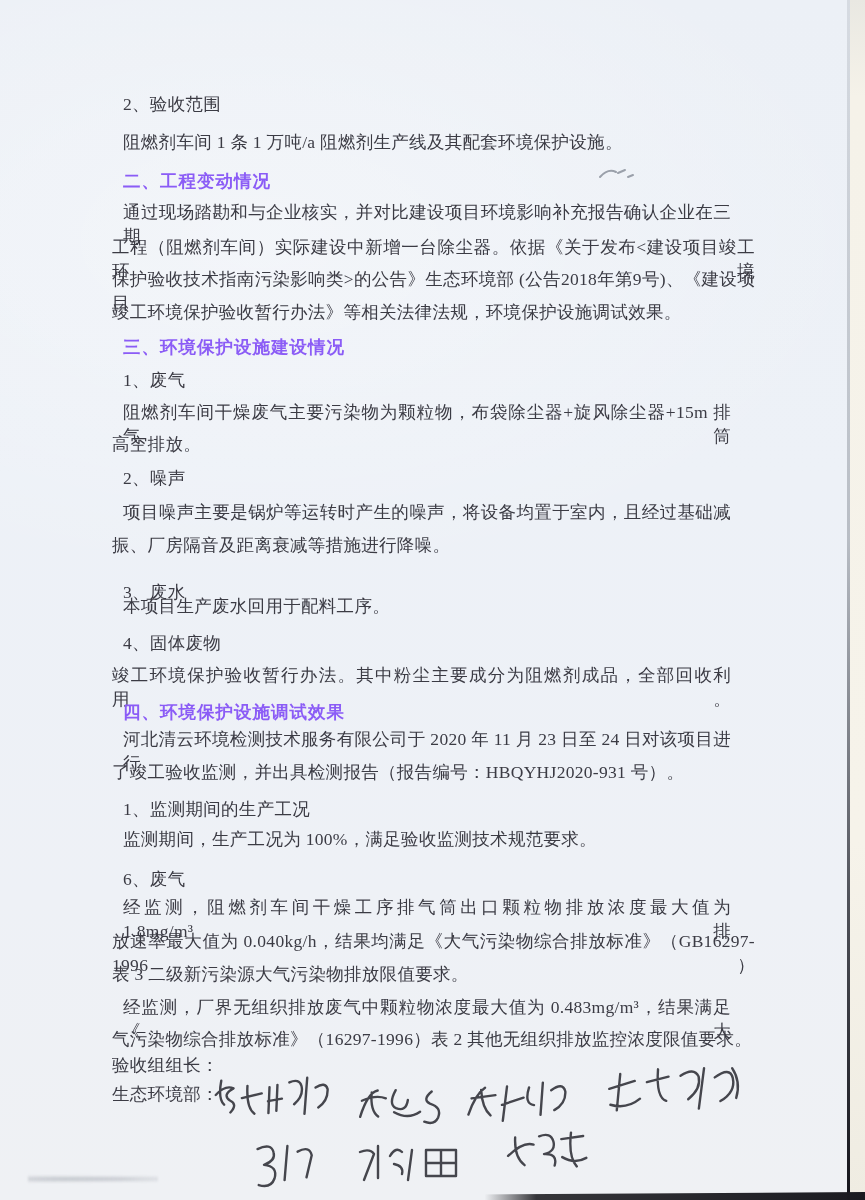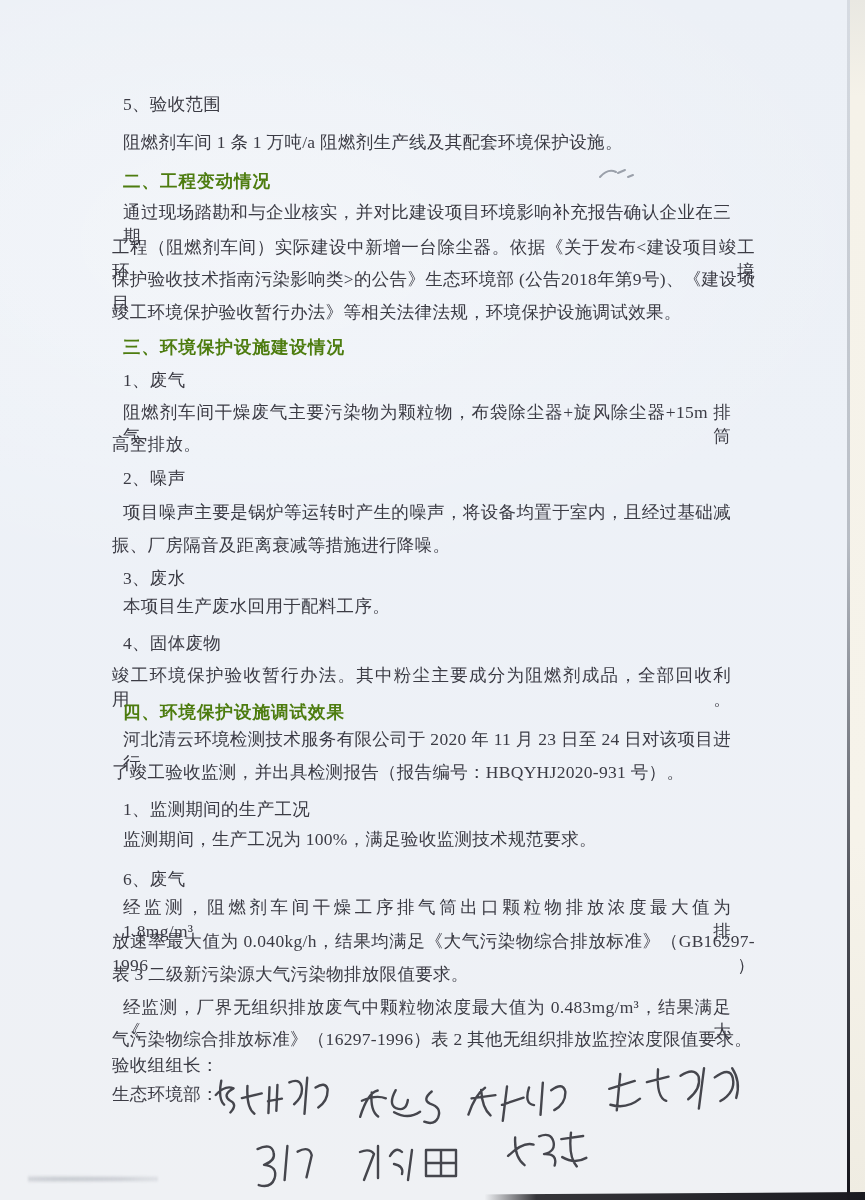--- a/index.html
+++ b/index.html
@@ -43,51 +43,51 @@
     letter-spacing:.3px;
     white-space:nowrap;
   }
   .i { left:123px; }
   .c { left:100px;margin-left:12px; }
   .f { white-space:normal; text-align:justify; text-align-last:justify; }
   .f.c { width:643px; }
   .f.i { width:608px; }
   .h {
     font-family:"Liberation Sans","DejaVu Sans",sans-serif;
-    font-weight:700; color:#4d7c0f; letter-spacing:1px;
+    font-weight:700; color:#8b5cf6; letter-spacing:1px;
   }
   .sig { position:absolute; }
   .sig svg { display:block; overflow:visible; }
   .sig path {
     fill:none; stroke:#2e2e36; stroke-width:2.4;
     stroke-linecap:round; stroke-linejoin:round; opacity:.88;
   }
   .artifact { position:absolute; left:596px; top:163px; }
   .artifact path { fill:none; stroke:#9aa0aa; stroke-width:2; stroke-linecap:round; }
 </style>
 </head>
 <body>
 
 <div class="paper"></div>
 
-<div class="ln i" style="top:92px">5、验收范围</div>
+<div class="ln i" style="top:92px">2、验收范围</div>
 <div class="ln i" style="top:130px">阻燃剂车间 1 条 1 万吨/a 阻燃剂生产线及其配套环境保护设施。</div>
 <div class="ln i h" style="top:169px">二、工程变动情况</div>
 <div class="ln i f" style="top:200px">通过现场踏勘和与企业核实，并对比建设项目环境影响补充报告确认企业在三期</div>
 <div class="ln c f" style="top:235px">工程（阻燃剂车间）实际建设中新增一台除尘器。依据《关于发布&lt;建设项目竣工环境</div>
 <div class="ln c f" style="top:267px">保护验收技术指南污染影响类&gt;的公告》生态环境部 (公告2018年第9号)、《建设项目</div>
 <div class="ln c" style="top:300px">竣工环境保护验收暂行办法》等相关法律法规，环境保护设施调试效果。</div>
 <div class="ln i h" style="top:335px">三、环境保护设施建设情况</div>
 <div class="ln i" style="top:368px">1、废气</div>
 <div class="ln i f" style="top:400px">阻燃剂车间干燥废气主要污染物为颗粒物，布袋除尘器+旋风除尘器+15m 排气筒</div>
 <div class="ln c" style="top:432px">高空排放。</div>
 <div class="ln i" style="top:466px">2、噪声</div>
 <div class="ln i f" style="top:500px">项目噪声主要是锅炉等运转时产生的噪声，将设备均置于室内，且经过基础减</div>
 <div class="ln c" style="top:533px">振、厂房隔音及距离衰减等措施进行降噪。</div>
-<div class="ln i" style="top:566px">3、废水</div>
+<div class="ln i" style="top:580px">3、废水</div>
 <div class="ln i" style="top:594px">本项目生产废水回用于配料工序。</div>
 <div class="ln i" style="top:631px">4、固体废物</div>
 <div class="ln i f" style="top:663px; left:112px; width:619px">竣工环境保护验收暂行办法。其中粉尘主要成分为阻燃剂成品，全部回收利用。</div>
 <div class="ln i h" style="top:700px">四、环境保护设施调试效果</div>
 <div class="ln i f" style="top:727px">河北清云环境检测技术服务有限公司于 2020 年 11 月 23 日至 24 日对该项目进行</div>
 <div class="ln c" style="top:760px">了竣工验收监测，并出具检测报告（报告编号：HBQYHJ2020-931 号）。</div>
 <div class="ln i" style="top:797px">1、监测期间的生产工况</div>
 <div class="ln i" style="top:827px">监测期间，生产工况为 100%，满足验收监测技术规范要求。</div>
 <div class="ln i" style="top:867px">6、废气</div>
 <div class="ln i f" style="top:895px">经监测，阻燃剂车间干燥工序排气筒出口颗粒物排放浓度最大值为 1.8mg/m³，排</div>

